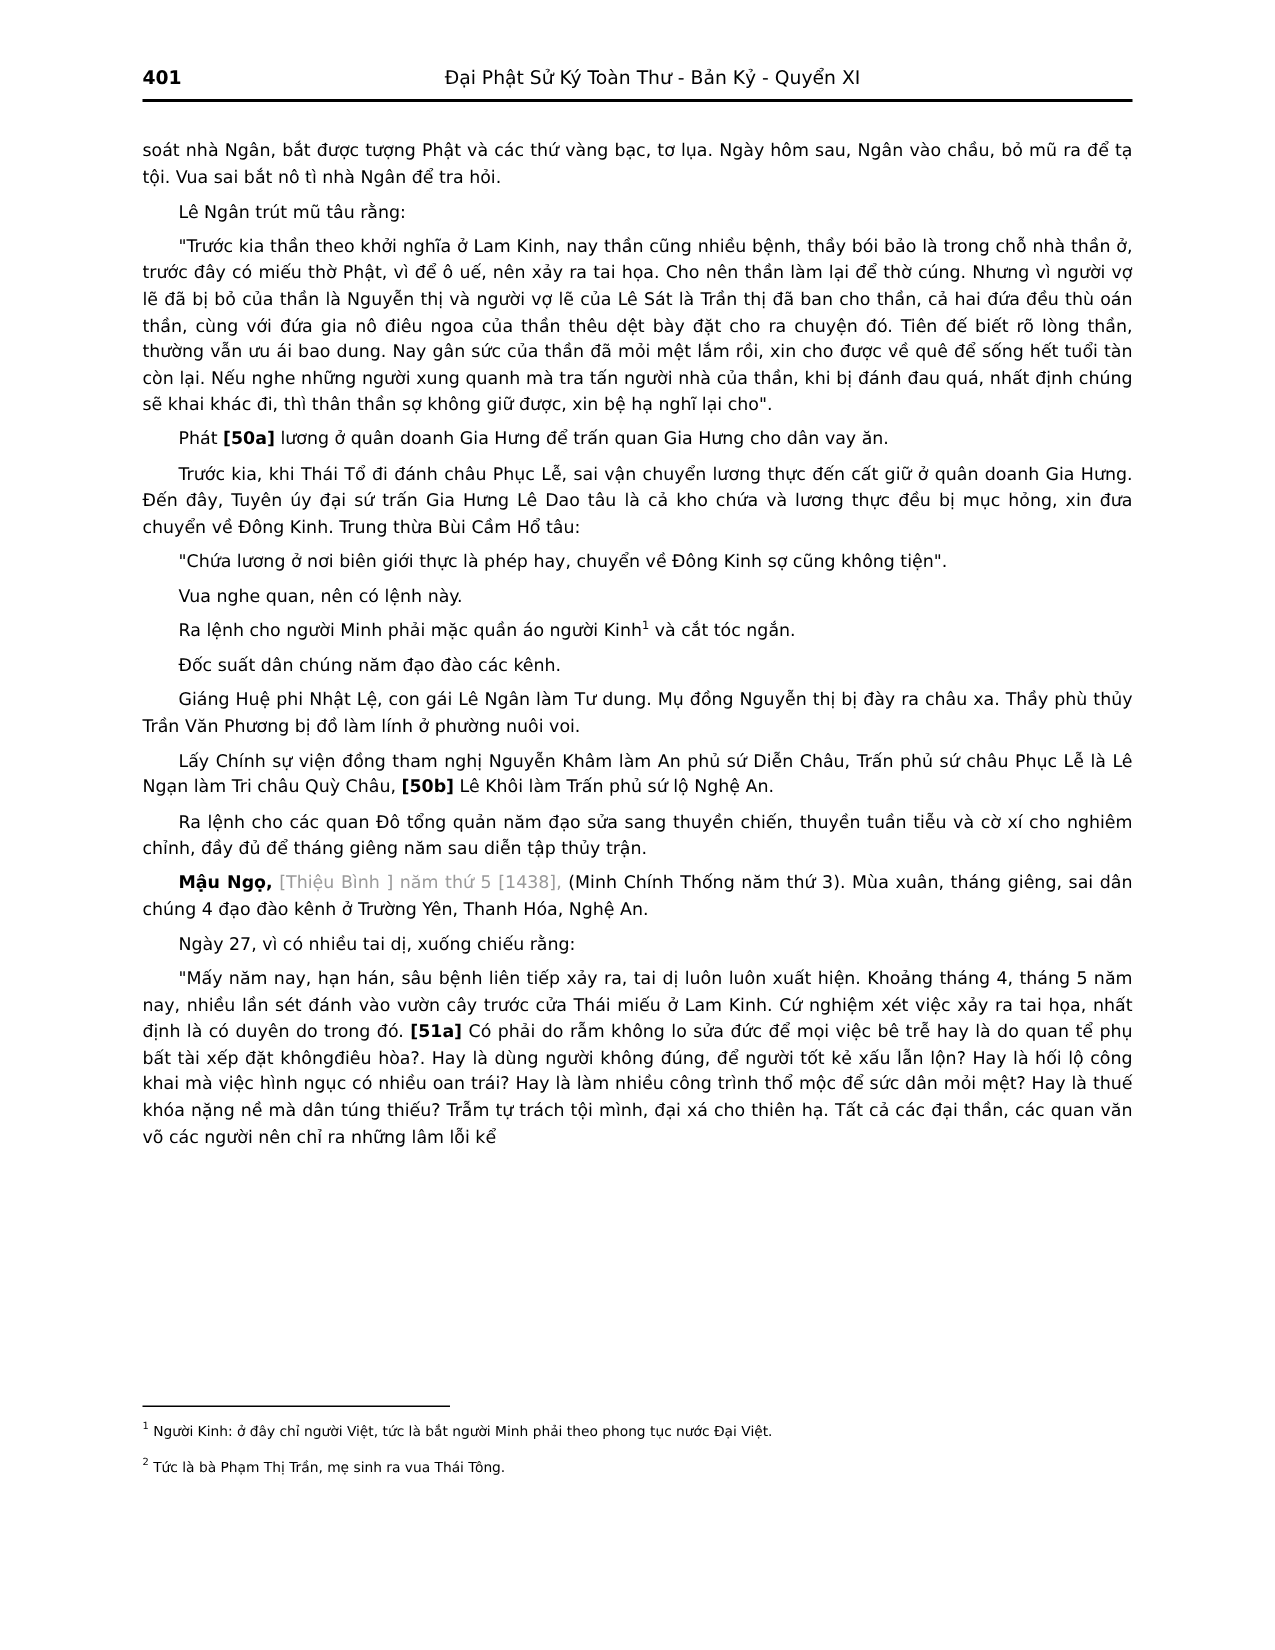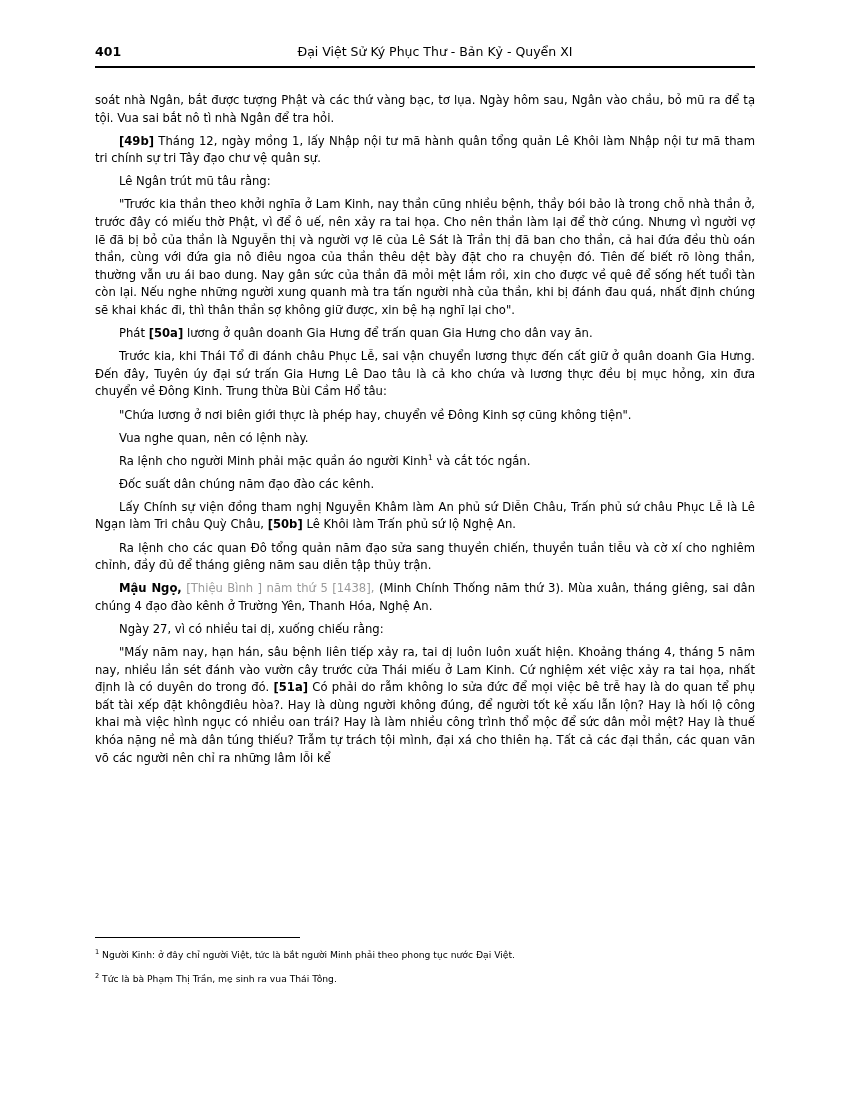--- a/index.html
+++ b/index.html
@@ -100,46 +100,46 @@
     font-size: 6.6px;
   }
 </style>
 </head>
 <body>
 
 <div class="page">
 
   <div class="header">
     <div class="folio">401</div>
-    <div class="running-title">Đại Việt Sử Ký Phục Thư - Bản Kỷ - Quyển XI</div>
+    <div class="running-title">Đại Phật Sử Ký Toàn Thư - Bản Kỷ - Quyển XI</div>
   </div>
   <div class="header-rule"></div>
 
   <div class="body-text">
 
     <p><span>soát nhà Ngân, bắt được tượng Phật và các thứ vàng bạc, tơ lụa. Ngày hôm sau, Ngân vào chầu, bỏ mũ ra để tạ tội. Vua sai bắt nô tì nhà Ngân để tra hỏi.</span></p>
 
-    <p class="indent"><span class="b">[49b]</span><span> Tháng 12, ngày mồng 1, lấy Nhập nội tư mã hành quân tổng quản Lê Khôi làm Nhập nội tư mã tham tri chính sự tri Tây đạo chư vệ quân sự.</span></p>
 
     <p class="indent"><span>Lê Ngân trút mũ tâu rằng:</span></p>
 
     <p class="indent"><span>"Trước kia thần theo khởi nghĩa ở Lam Kinh, nay thần cũng nhiều bệnh, thầy bói bảo là trong chỗ nhà thần ở, trước đây có miếu thờ Phật, vì để ô uế, nên xảy ra tai họa. Cho nên thần làm lại để thờ cúng. Nhưng vì người vợ lẽ đã bị bỏ của thần là Nguyễn thị và người vợ lẽ của Lê Sát là Trần thị đã ban cho thần, cả hai đứa đều thù oán thần, cùng với đứa gia nô điêu ngoa của thần thêu dệt bày đặt cho ra chuyện đó. Tiên đế biết rõ lòng thần, thường vẫn ưu ái bao dung. Nay gân sức của thần đã mỏi mệt lắm rồi, xin cho được về quê để sống hết tuổi tàn còn lại. Nếu nghe những người xung quanh mà tra tấn người nhà của thần, khi bị đánh đau quá, nhất định chúng sẽ khai khác đi, thì thân thần sợ không giữ được, xin bệ hạ nghĩ lại cho".</span></p>
 
     <p class="indent"><span>Phát </span><span class="b">[50a]</span><span> lương ở quân doanh Gia Hưng để trấn quan Gia Hưng cho dân vay ăn.</span></p>
 
     <p class="indent"><span>Trước kia, khi Thái Tổ đi đánh châu Phục Lễ, sai vận chuyển lương thực đến cất giữ ở quân doanh Gia Hưng. Đến đây, Tuyên úy đại sứ trấn Gia Hưng Lê Dao tâu là cả kho chứa và lương thực đều bị mục hỏng, xin đưa chuyển về Đông Kinh. Trung thừa Bùi Cầm Hổ tâu:</span></p>
 
     <p class="indent"><span>"Chứa lương ở nơi biên giới thực là phép hay, chuyển về Đông Kinh sợ cũng không tiện".</span></p>
 
     <p class="indent"><span>Vua nghe quan, nên có lệnh này.</span></p>
 
     <p class="indent"><span>Ra lệnh cho người Minh phải mặc quần áo người Kinh</span><sup>1</sup><span> và cắt tóc ngắn.</span></p>
 
     <p class="indent"><span>Đốc suất dân chúng năm đạo đào các kênh.</span></p>
 
+    <p class="indent"><span>Giáng Huệ phi Nhật Lệ, con gái Lê Ngân làm Tư dung. Mụ đồng Nguyễn thị bị đày ra châu xa. Thầy phù thủy Trần Văn Phương bị đồ làm lính ở phường nuôi voi.</span></p>
 
     <p class="indent"><span>Lấy Chính sự viện đồng tham nghị Nguyễn Khâm làm An phủ sứ Diễn Châu, Trấn phủ sứ châu Phục Lễ là Lê Ngạn làm Tri châu Quỳ Châu, </span><span class="b">[50b]</span><span> Lê Khôi làm Trấn phủ sứ lộ Nghệ An.</span></p>
 
 
     <p class="indent"><span>Ra lệnh cho các quan Đô tổng quản năm đạo sửa sang thuyền chiến, thuyền tuần tiễu và cờ xí cho nghiêm chỉnh, đầy đủ để tháng giêng năm sau diễn tập thủy trận.</span></p>
 
     <p class="indent"><span class="b">Mậu Ngọ,</span><span class="grey"> [Thiệu Bình ] năm thứ 5 [1438],</span><span> (Minh Chính Thống năm thứ 3). Mùa xuân, tháng giêng, sai dân chúng 4 đạo đào kênh ở Trường Yên, Thanh Hóa, Nghệ An.</span></p>
 
 
 

